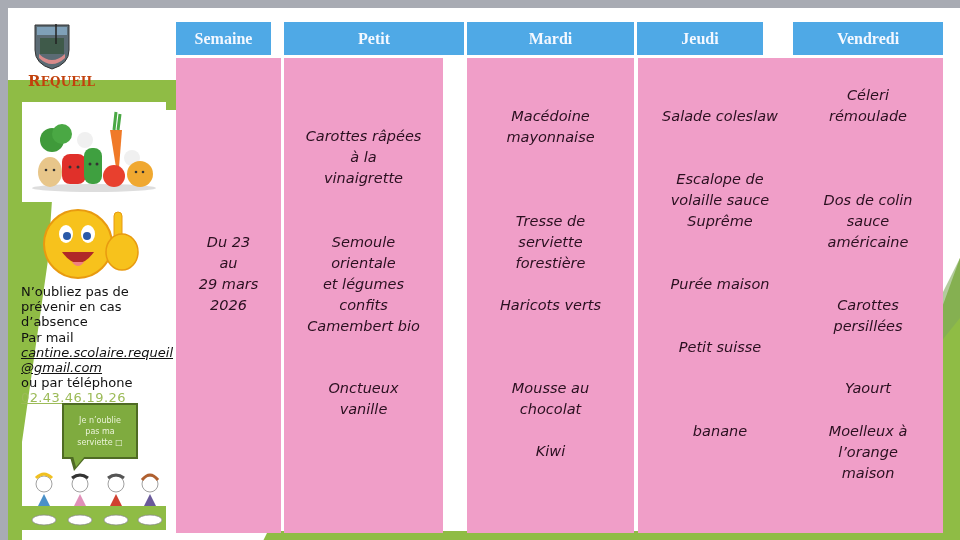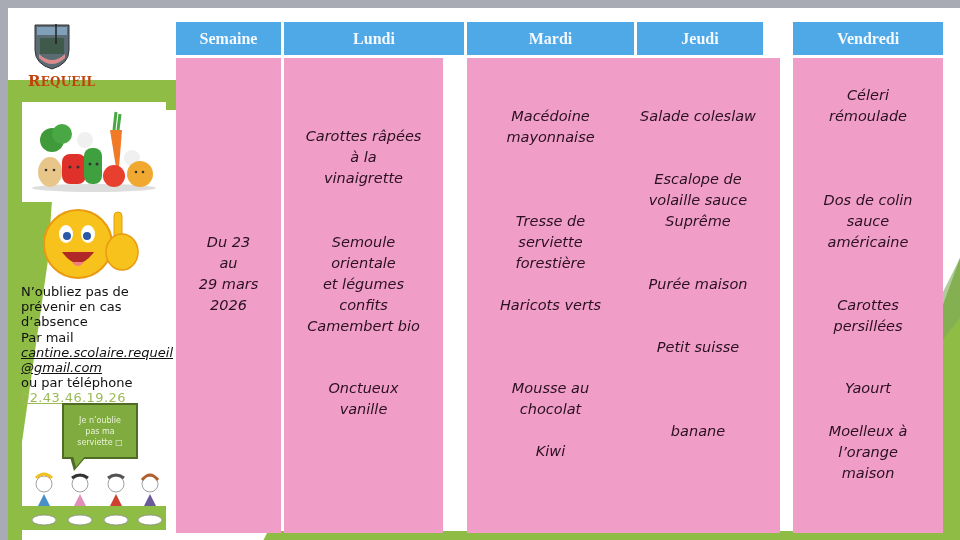--- a/index.html
+++ b/index.html
@@ -136,22 +136,22 @@
     <path d="M54,8 Q62,2 70,8" stroke="#333" stroke-width="3" fill="none"></path>
     <path d="M90,8 Q98,2 106,8" stroke="#555" stroke-width="3" fill="none"></path>
     <path d="M124,10 Q132,0 140,10" stroke="#b06030" stroke-width="3" fill="none"></path>
     <polygon points="20,36 26,24 32,36" fill="#4a90c8"></polygon>
     <polygon points="56,36 62,24 68,36" fill="#e090b8"></polygon>
     <polygon points="92,36 98,24 104,36" fill="#d04030"></polygon>
     <polygon points="126,36 132,24 138,36" fill="#6a5a9a"></polygon>
   </svg>
 
   <div class="menu-table">
-    <div class="hdr" style="left:0;width:105px">Semaine</div>
-    <div class="hdr" style="left:108px;width:180px">Lundi</div>
+    <div class="hdr" style="left:0;width:95px">Semaine</div>
+    <div class="hdr" style="left:108px;width:180px">Petit</div>
     <div class="hdr" style="left:291px;width:167px">Mardi</div>
     <div class="hdr" style="left:461px;width:126px">Jeudi</div>
     <div class="hdr" style="left:617px;width:150px">Vendredi</div>
 
     <div class="col" style="left:0;width:105px">
       <div class="item" style="top:174px">
         <div>Du 23 au</div>
         <div>29 mars</div>
         <div>2026</div>
       </div>
@@ -188,21 +188,21 @@
       </div>
       <div class="item" style="top:320px">
         <div>Mousse au</div>
         <div>chocolat</div>
       </div>
       <div class="item" style="top:383px">
         <div>Kiwi</div>
       </div>
     </div>
 
-    <div class="col" style="left:440px;width:164px">
+    <div class="col" style="left:462px;width:164px">
       <div class="item" style="top:48px">
         <div>Salade coleslaw</div>
       </div>
       <div class="item" style="top:111px">
         <div>Escalope de</div>
         <div>volaille sauce</div>
         <div>Suprême</div>
       </div>
       <div class="item" style="top:216px">
         <div>Purée maison</div>

